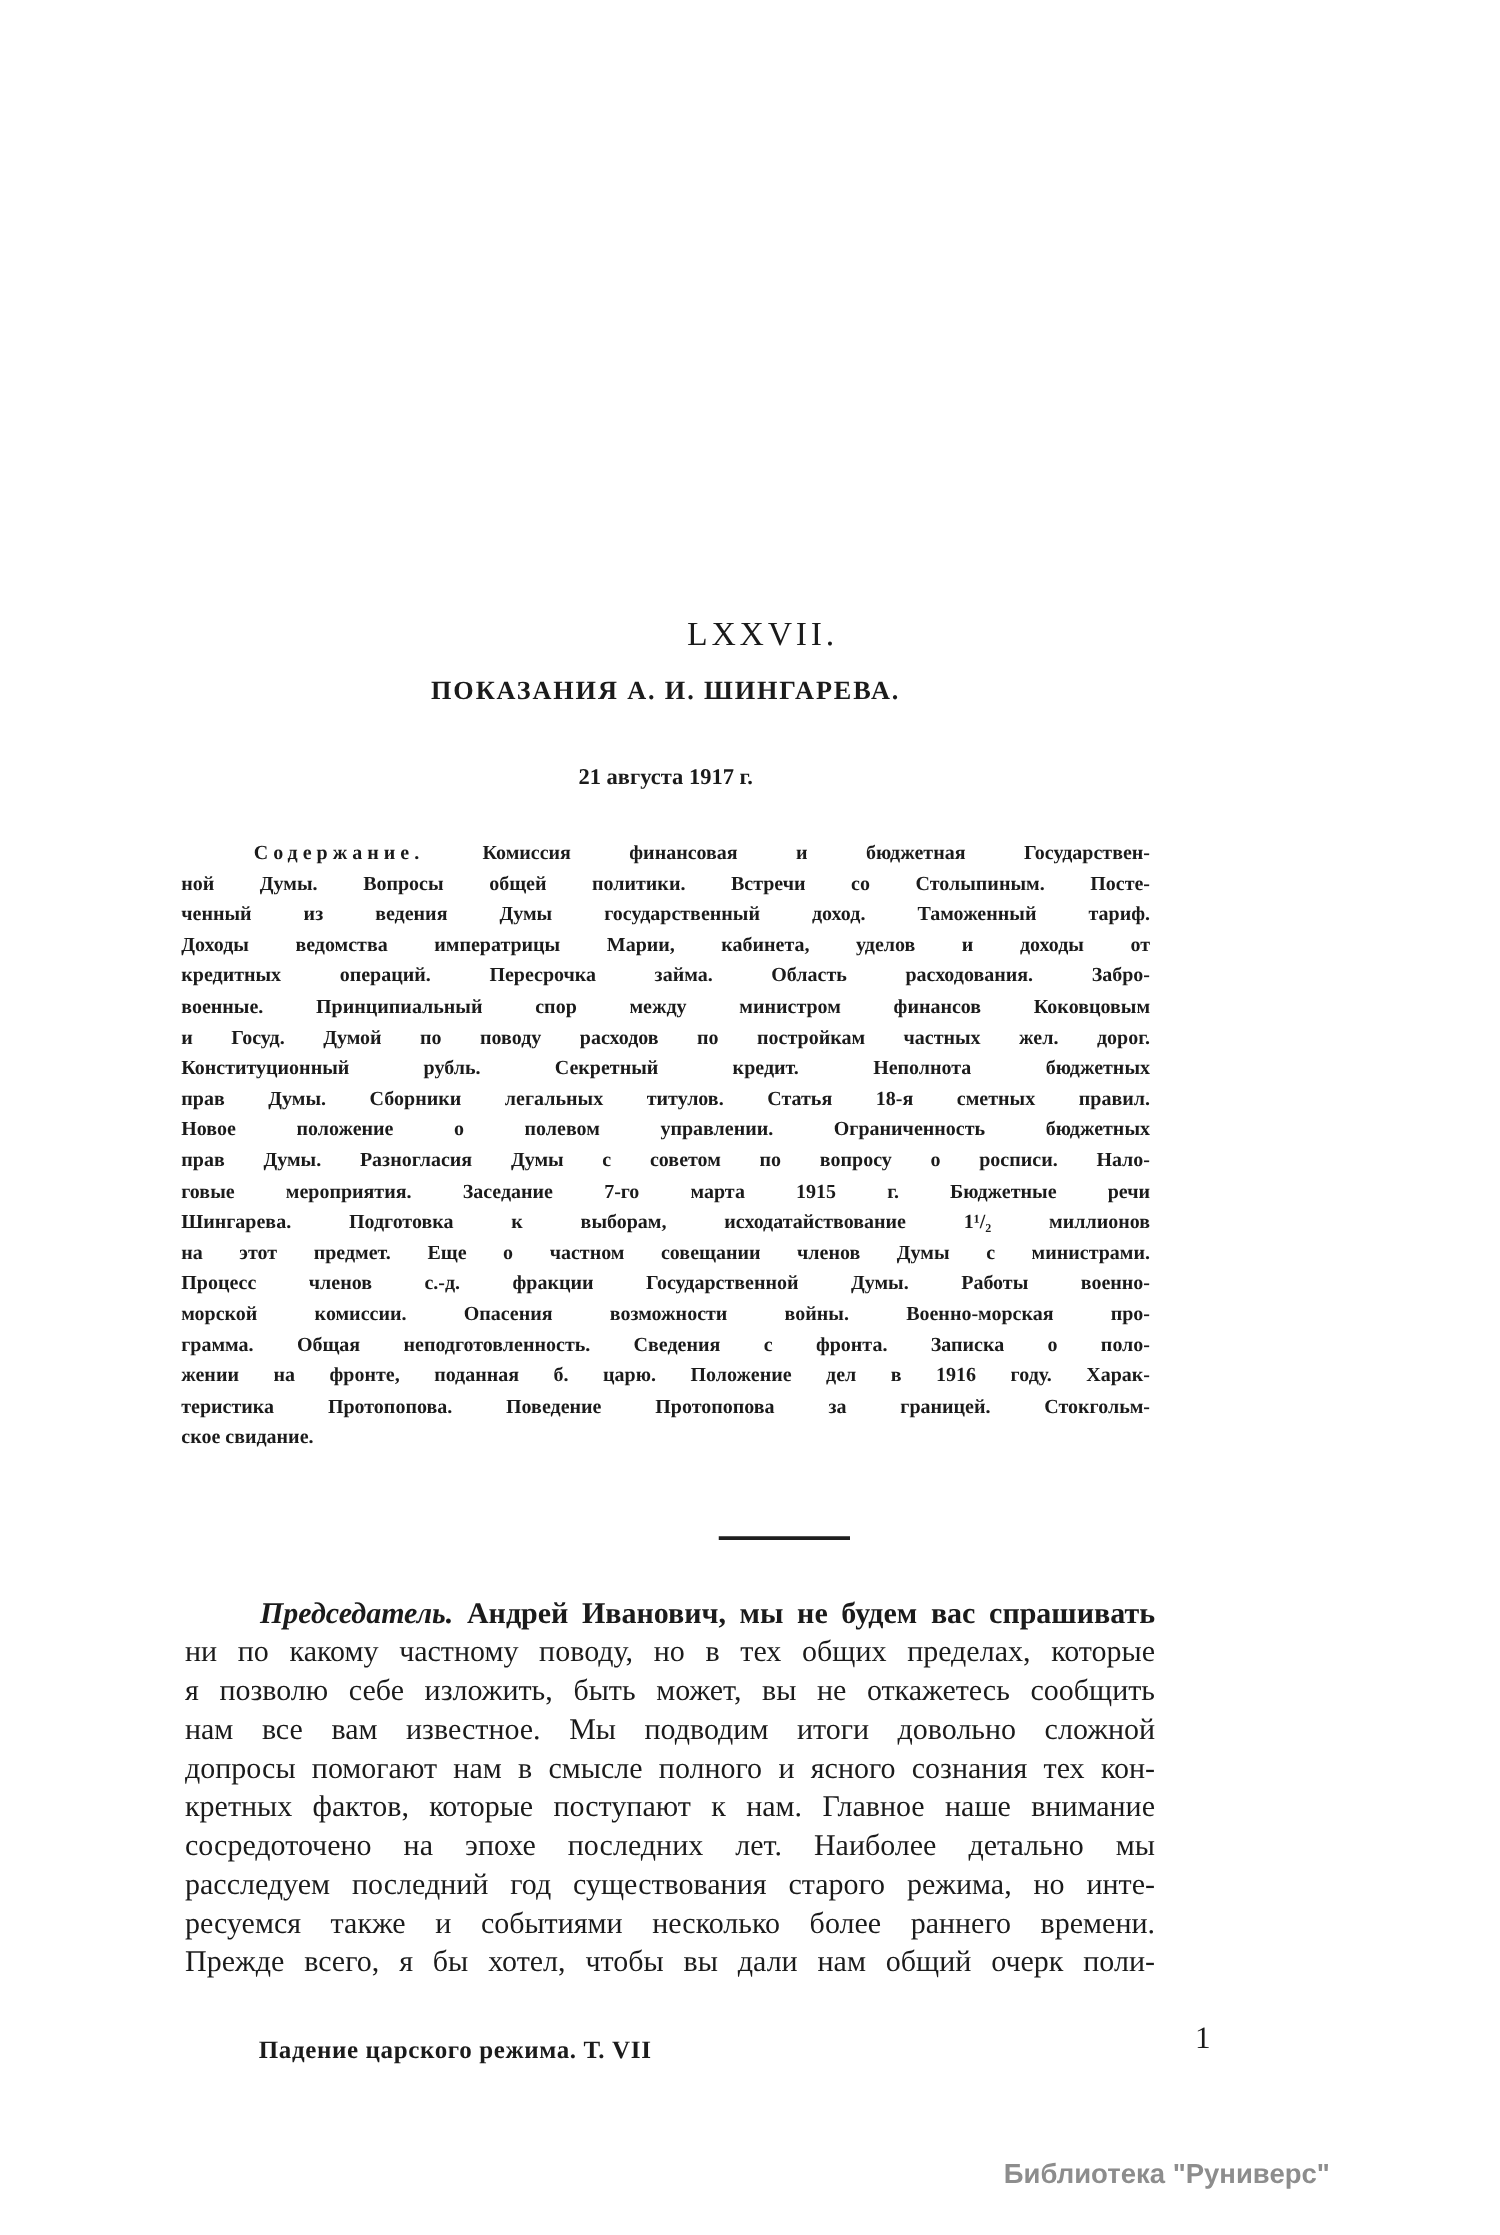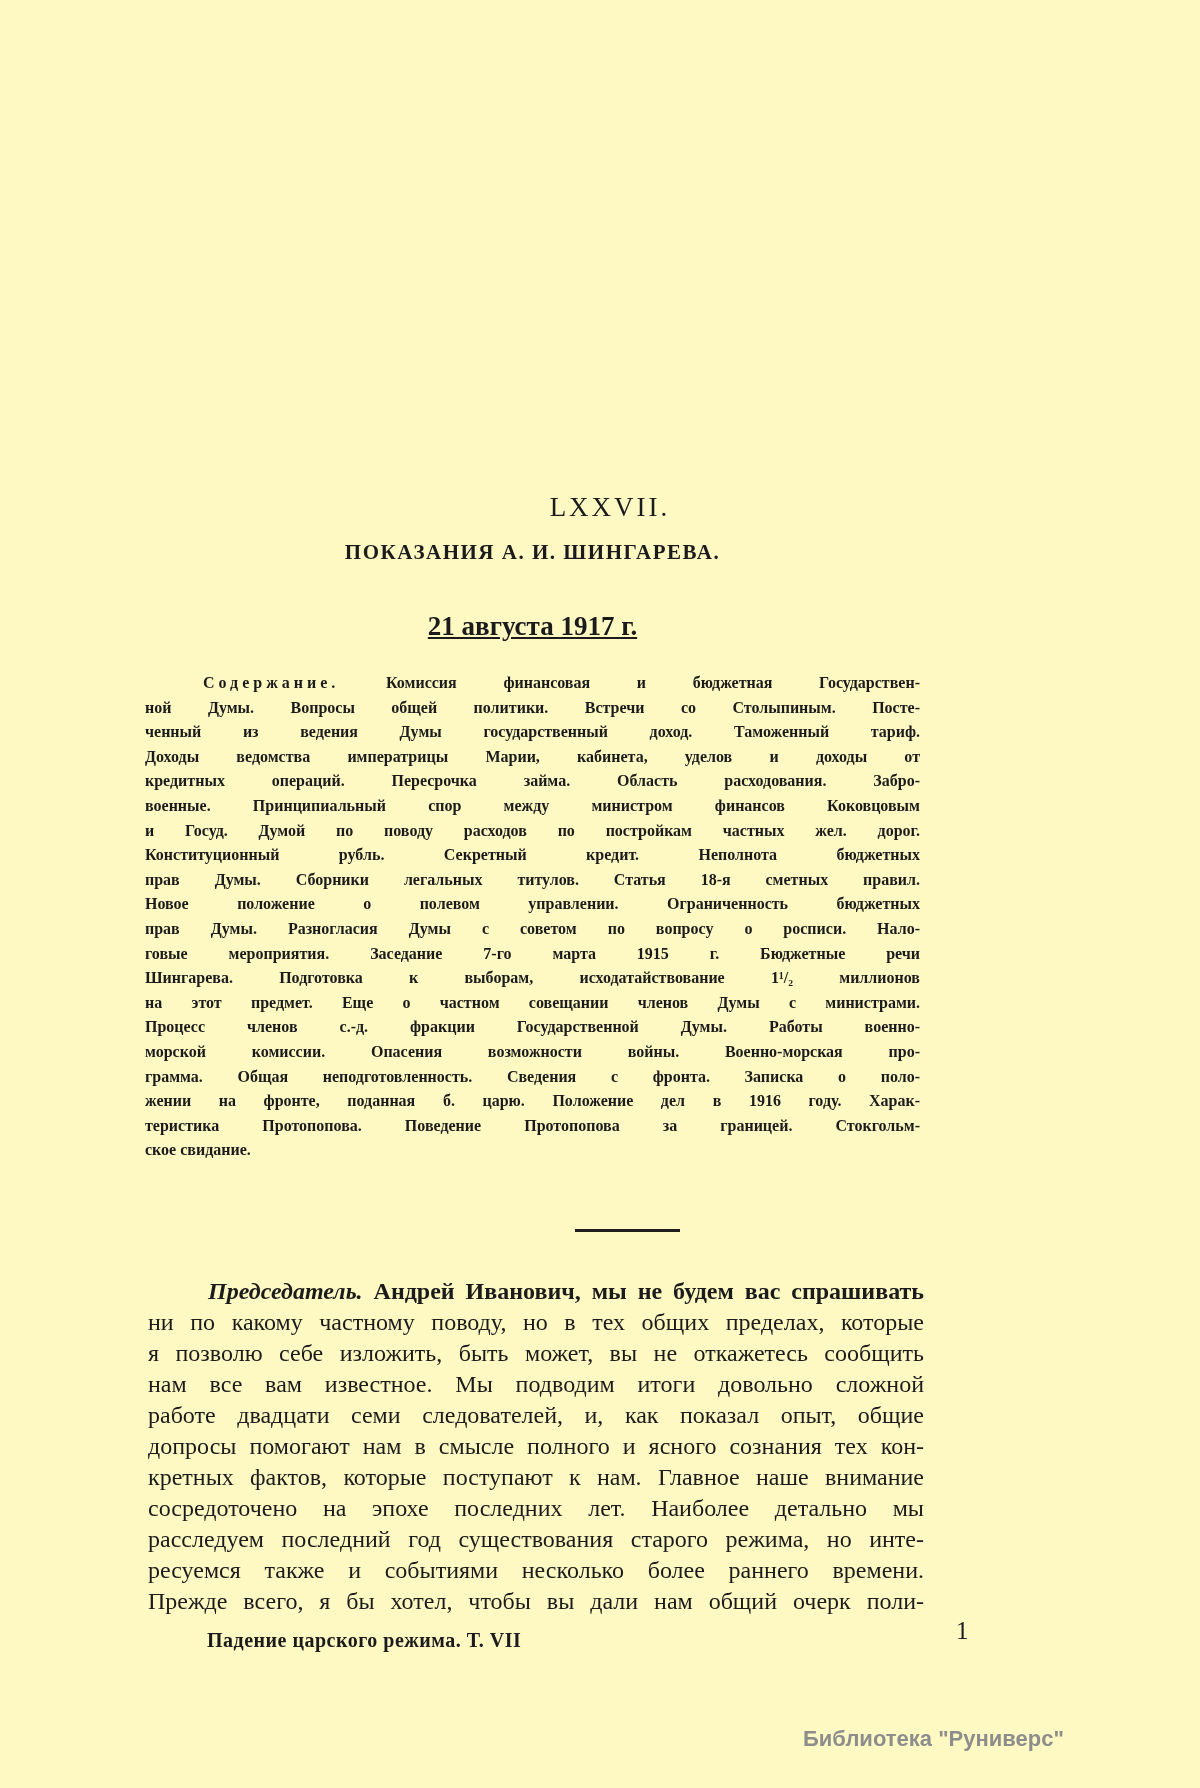--- a/index.html
+++ b/index.html
@@ -1,21 +1,21 @@
 <!DOCTYPE html>
 <html><head>
 <meta charset="utf-8">
 <style>
   html, body { margin: 0; padding: 0; background: #e8e8e8; }
   .page {
     position: relative;
     width: 1200px;
     height: 1788px;
     margin: 0 auto;
-    background: #fef9c3;
+    background: #ffffff;
     color: #1b1b1b;
     font-family: "Liberation Serif", "DejaVu Serif", serif;
     overflow: hidden;
   }
   .chapter-number {
     position: absolute;
     top: 492px; left: 145px; width: 775px;
     box-sizing: border-box;
     padding-left: 155px;
     text-align: center;
@@ -28,23 +28,22 @@
     margin: 0;
     text-align: center;
     font-size: 21px;
     font-weight: 700;
     letter-spacing: 1.5px;
   }
   .doc-date {
     position: absolute;
     top: 611px; left: 145px; width: 775px;
     text-align: center;
-    font-size: 27px;
+    font-size: 18px;
     font-weight: 700;
-    text-decoration: underline;
   }
   .summary {
     position: absolute;
     top: 671px; left: 145px; width: 775px;
     font-size: 16px;
     font-weight: 700;
     line-height: 24.6px;
   }
   .summary .first-line {
     padding-left: 58px;
@@ -140,21 +139,20 @@
 
   <div class="bodytext">
     <div class="first-line">
       <span class="speaker">Председатель.</span>
       <span>Андрей Иванович, мы не будем вас спрашивать</span>
     </div>
     <div>
         <div class="jline">ни по какому частному поводу, но в тех общих пределах, которые</div>
         <div class="jline">я позволю себе изложить, быть может, вы не откажетесь сообщить</div>
         <div class="jline">нам все вам известное. Мы подводим итоги довольно сложной</div>
-        <div class="jline">работе двадцати семи следователей, и, как показал опыт, общие</div>
         <div class="jline">допросы помогают нам в смысле полного и ясного сознания тех кон-</div>
         <div class="jline">кретных фактов, которые поступают к нам. Главное наше внимание</div>
         <div class="jline">сосредоточено на эпохе последних лет. Наиболее детально мы</div>
         <div class="jline">расследуем последний год существования старого режима, но инте-</div>
         <div class="jline">ресуемся также и событиями несколько более раннего времени.</div>
         <div class="jline">Прежде всего, я бы хотел, чтобы вы дали нам общий очерк поли-</div>
       </div>
   </div>
 
   <div class="footer-left">Падение царского режима. Т. VII</div>

